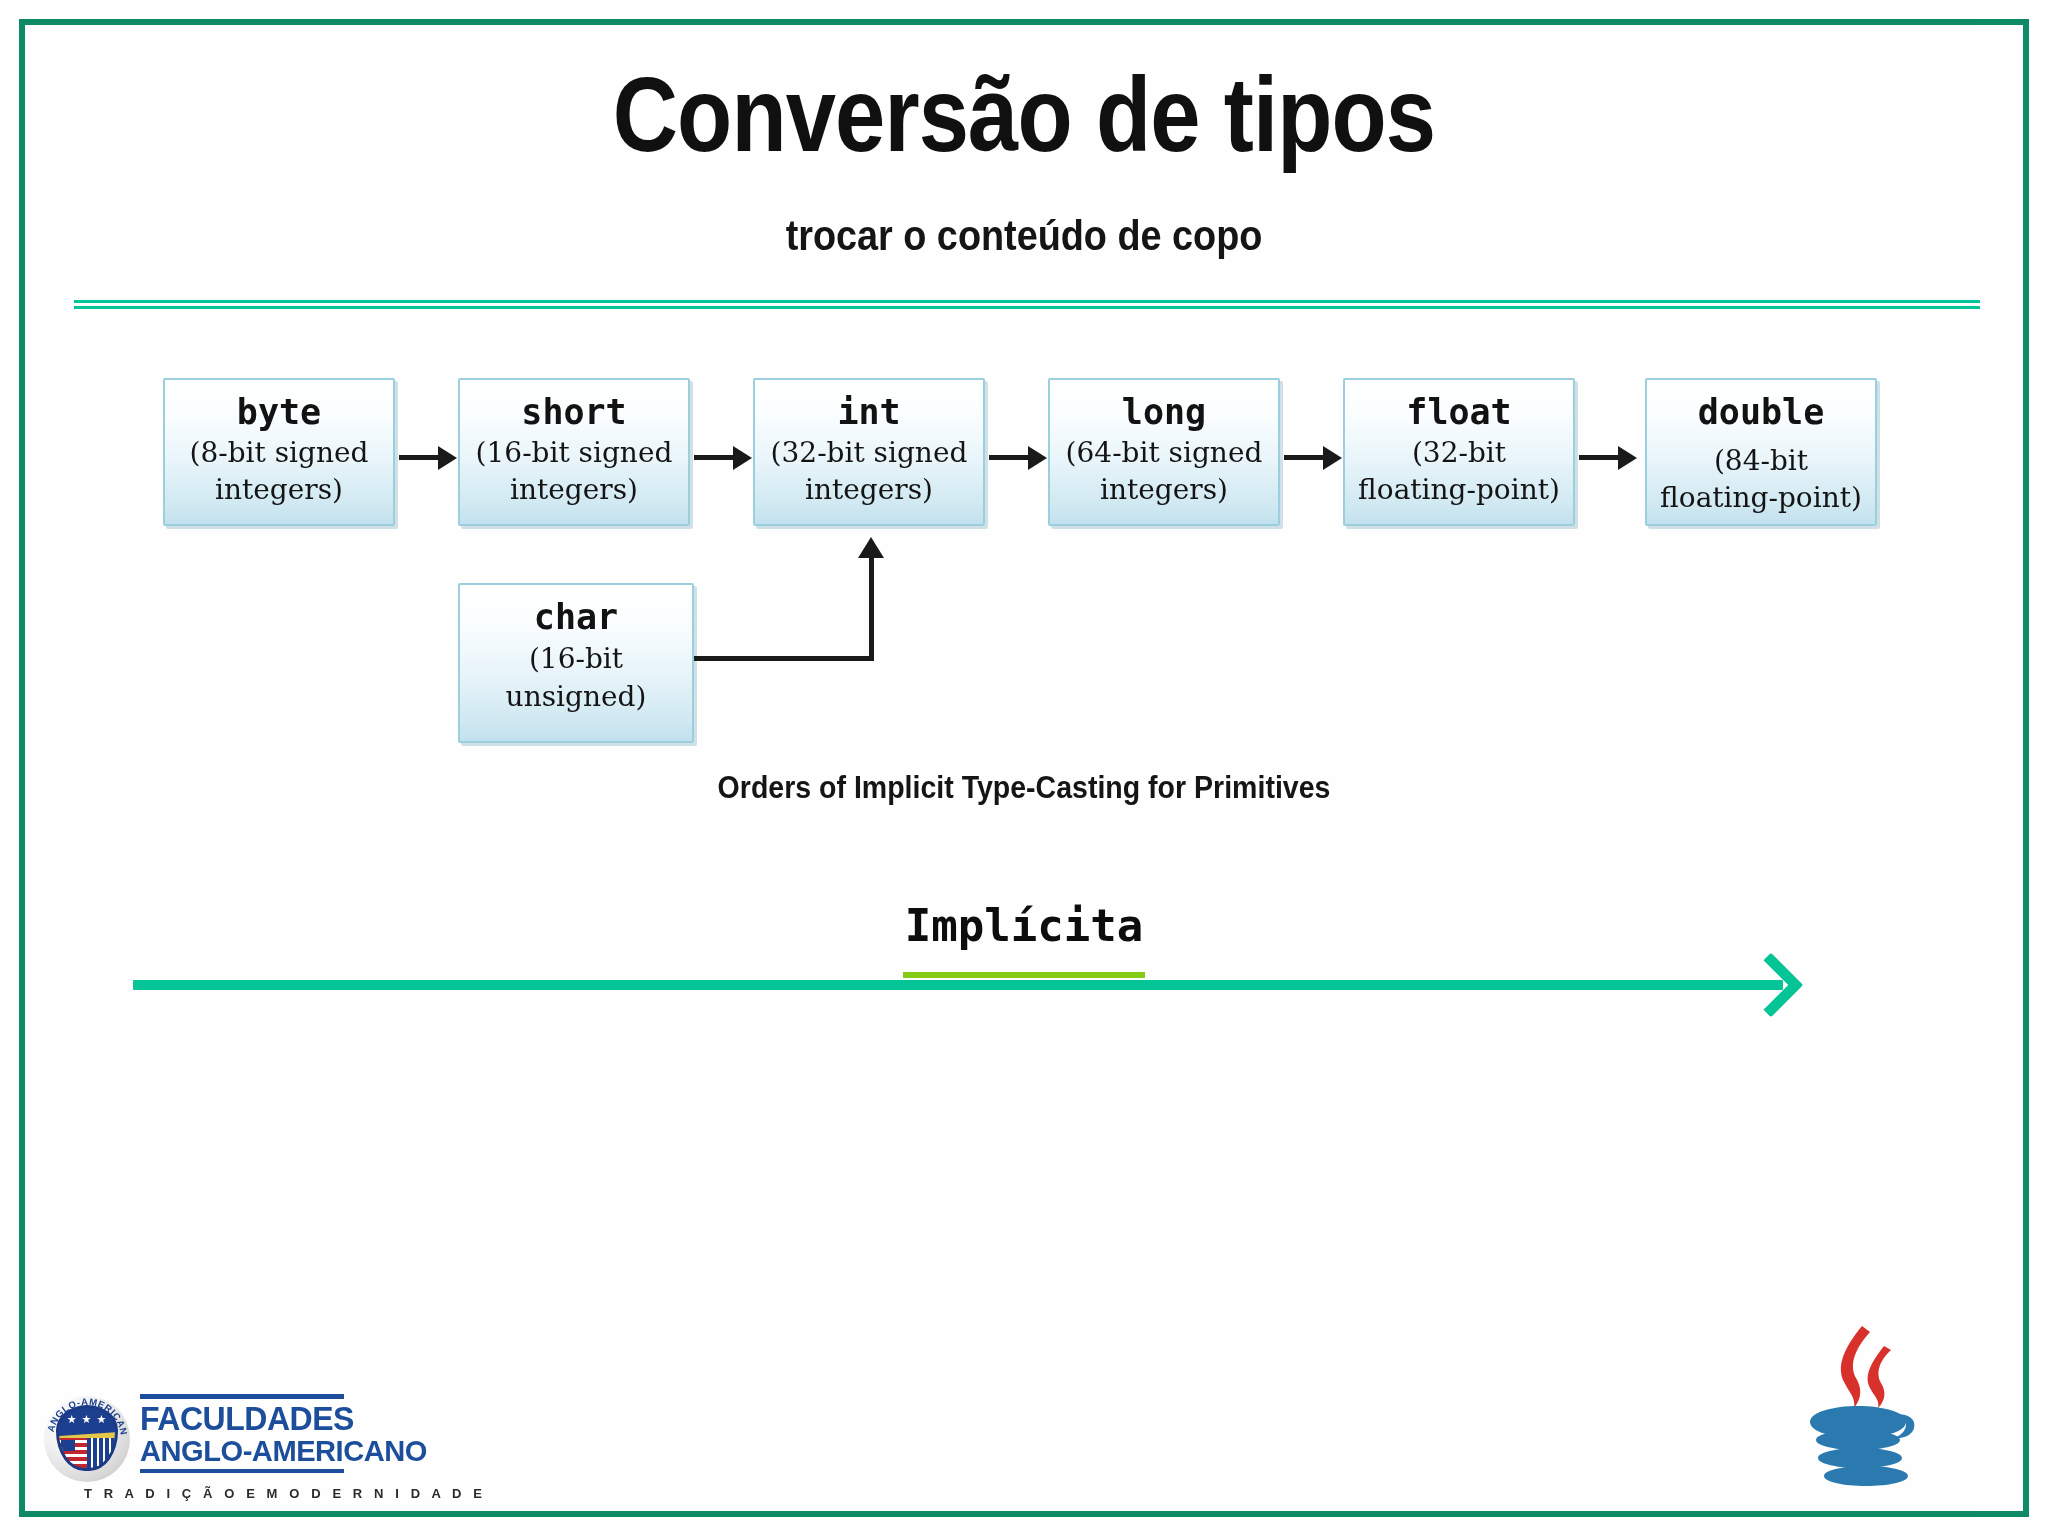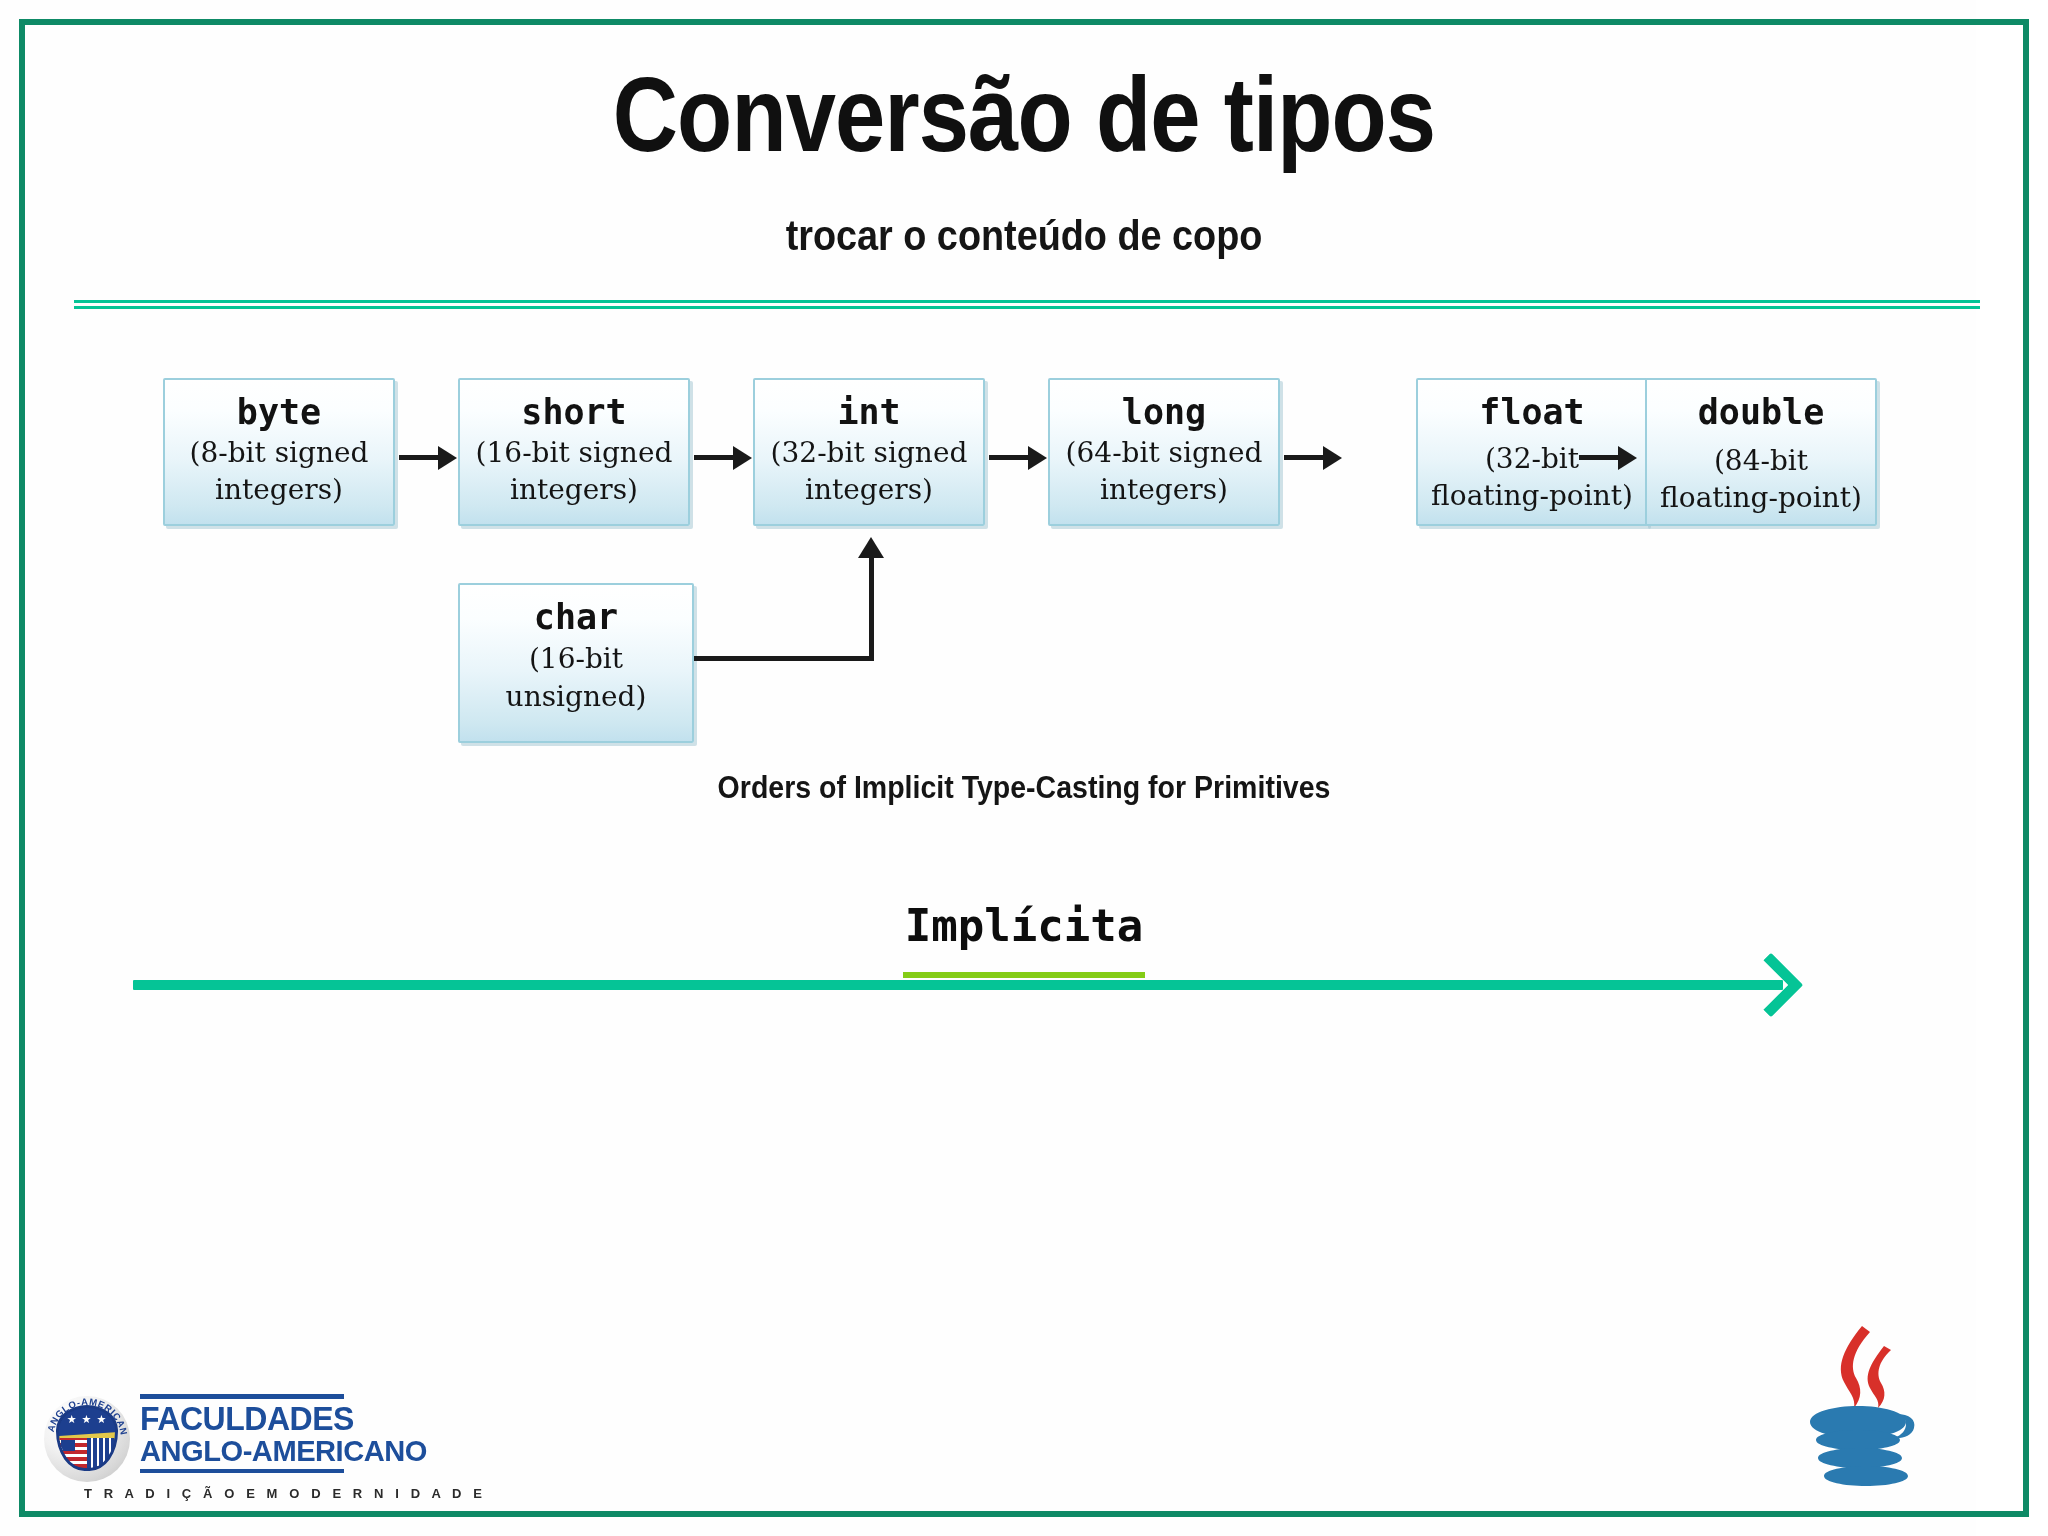--- a/index.html
+++ b/index.html
@@ -343,21 +343,21 @@
       <div class="tdesc">(32-bit signed
 integers)</div>
     </div>
 
     <div class="type-box" id="box-long" style="left:1048px; top:378px;">
       <div class="tname">long</div>
       <div class="tdesc">(64-bit signed
 integers)</div>
     </div>
 
-    <div class="type-box" id="box-float" style="left:1416px; top:378px;gap:6px;">
+    <div class="type-box" id="box-float" style="left:1343px; top:378px;">
       <div class="tname">float</div>
       <div class="tdesc">(32-bit
 floating-point)</div>
     </div>
 
     <div class="type-box" id="box-double" style="left:1645px; top:378px;gap:8px;">
       <div class="tname">double</div>
       <div class="tdesc">(84-bit
 floating-point)</div>
     </div>

